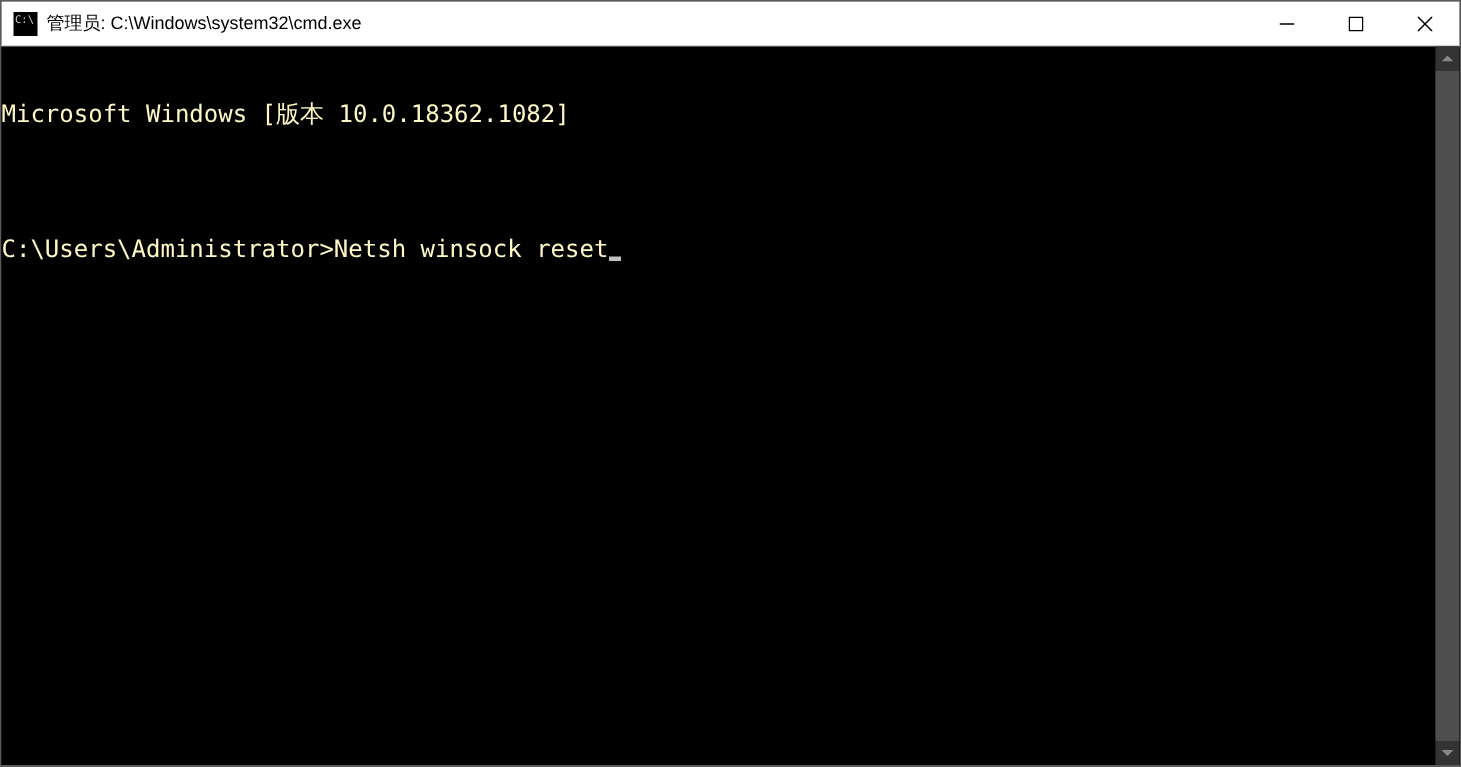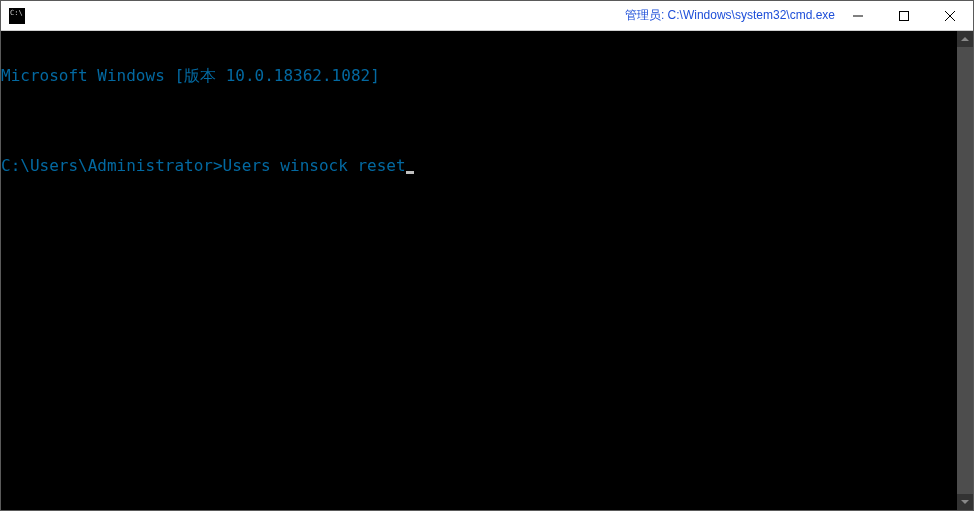--- a/index.html
+++ b/index.html
@@ -46,46 +46,45 @@
       color: #ccc;
       font-size: 7px;
       font-family: monospace;
       position: absolute;
       top: 2px;
       left: 1px;
       line-height: 1;
     }
     .titlebar-title {
       font-size: 12px;
-      color: #1d4ed8;
+      color: #000000;
       flex: 1;
       white-space: nowrap;
       overflow: hidden;
-      text-align: right;
     }
     .titlebar-controls {
       display: flex;
       height: 100%;
     }
     .titlebar-btn {
       width: 46px;
       height: 100%;
       display: flex;
       align-items: center;
       justify-content: center;
       color: #000;
     }
     .titlebar-btn svg {
       width: 10px;
       height: 10px;
     }
     .terminal {
       flex: 1;
       background: #000;
-      color: #0369a1;
+      color: #fef9c3;
       font-family: "NSimSun", "SimSun", "Consolas", monospace;
       font-size: 16px;
       line-height: 18px;
       padding: 0;
       white-space: pre;
       overflow: hidden;
       position: relative;
     }
     .terminal-line {
       white-space: pre;
@@ -157,21 +156,21 @@
         <svg viewBox="0 0 10 10">
             <line x1="0" y1="0" x2="10" y2="10" stroke="currentColor" stroke-width="1"></line>
             <line x1="10" y1="0" x2="0" y2="10" stroke="currentColor" stroke-width="1"></line>
           </svg>
       </div>
     </div>
   </div>
   <div class="terminal">
     <div class="terminal-line">Microsoft Windows [版本 10.0.18362.1082]</div>
     <div class="terminal-line"></div>
-    <div class="terminal-line"><span>C:\Users\Administrator&gt;</span><span>Users winsock reset</span><span class="cursor"></span></div>
+    <div class="terminal-line"><span>C:\Users\Administrator&gt;</span><span>Netsh winsock reset</span><span class="cursor"></span></div>
     <div class="scrollbar">
       <div class="scrollbar-btn">
         <svg width="8" height="4" viewBox="0 0 8 4">
             <polygon points="4,0 8,4 0,4" fill="#888"></polygon>
           </svg>
       </div>
       <div class="scrollbar-track">
         <div class="scrollbar-thumb"></div>
       </div>
       <div class="scrollbar-btn">

